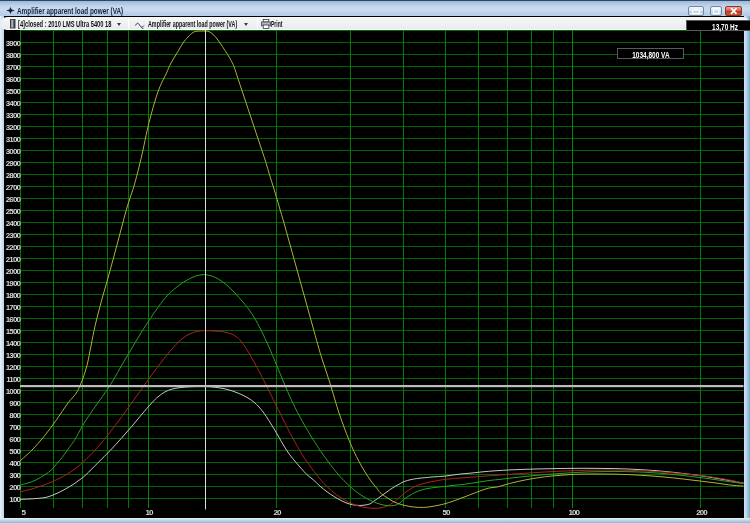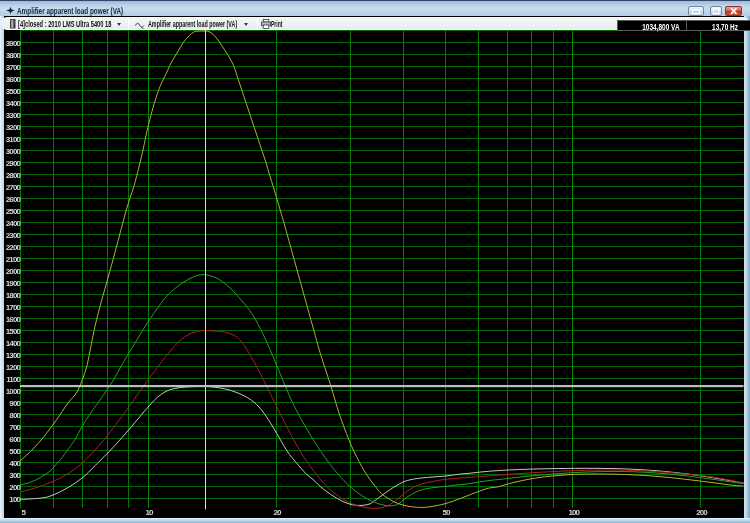--- a/index.html
+++ b/index.html
@@ -20,21 +20,21 @@
 .titem { position:absolute; top:2px; font-size:9px; font-weight:bold; color:#111;
   transform:scaleX(0.635); transform-origin:0 0; white-space:nowrap; }
 .sep { position:absolute; top:2px; width:1px; height:10px; background:#c4c8ce; border-right:1px solid #fff; }
 .darr { position:absolute; top:6px; width:0; height:0; border-left:2.8px solid transparent; border-right:2.8px solid transparent; border-top:3.5px solid #3a3a3a; }
 #chart { position:absolute; left:4px; top:30px; width:739.5px; height:487.5px; background:#000; }
 #lborder { position:absolute; left:0; top:16px; width:4px; height:507px; background:linear-gradient(to right,#e8f2fa,#b9d5ea); }
 #rborder { position:absolute; left:743.5px; top:16px; width:6.5px; height:507px; background:linear-gradient(to right,#cfe5f4,#b9d5ea 40%,#7aa5c4); }
 #bborder { position:absolute; left:0px; top:517.5px; width:750px; height:5.5px; background:linear-gradient(to bottom,#e8f2fa,#bcd8ec 45%,#8fb8d4); }
 .rbox { position:absolute; top:3px; height:11px; background:#000; border:1px solid #5a5a5a; color:#fff; font-size:9px; font-weight:bold; text-align:center; }
 .rbox span { display:inline-block; transform:scaleX(0.72); transform-origin:50% 0; position:relative; top:0.5px; white-space:nowrap; }
-#rb1 { left:616px; width:87px; }
+#rb1 { left:616px; width:67px;margin-top:28px; }
 #rb2 { left:685px; width:78px; }
 </style></head>
 <body>
 <div id="win">
   <div id="chart"></div>
   <svg width="750" height="523" viewBox="0 0 750 523" xmlns="http://www.w3.org/2000/svg" style="position:absolute;left:0;top:0">
 <g shape-rendering="crispEdges">
         <line x1="20" y1="498.7" x2="743.5" y2="498.7" stroke="#006600" stroke-width="1"></line>
         <line x1="20" y1="486.7" x2="743.5" y2="486.7" stroke="#006600" stroke-width="1"></line>
         <line x1="20" y1="474.7" x2="743.5" y2="474.7" stroke="#006600" stroke-width="1"></line>

